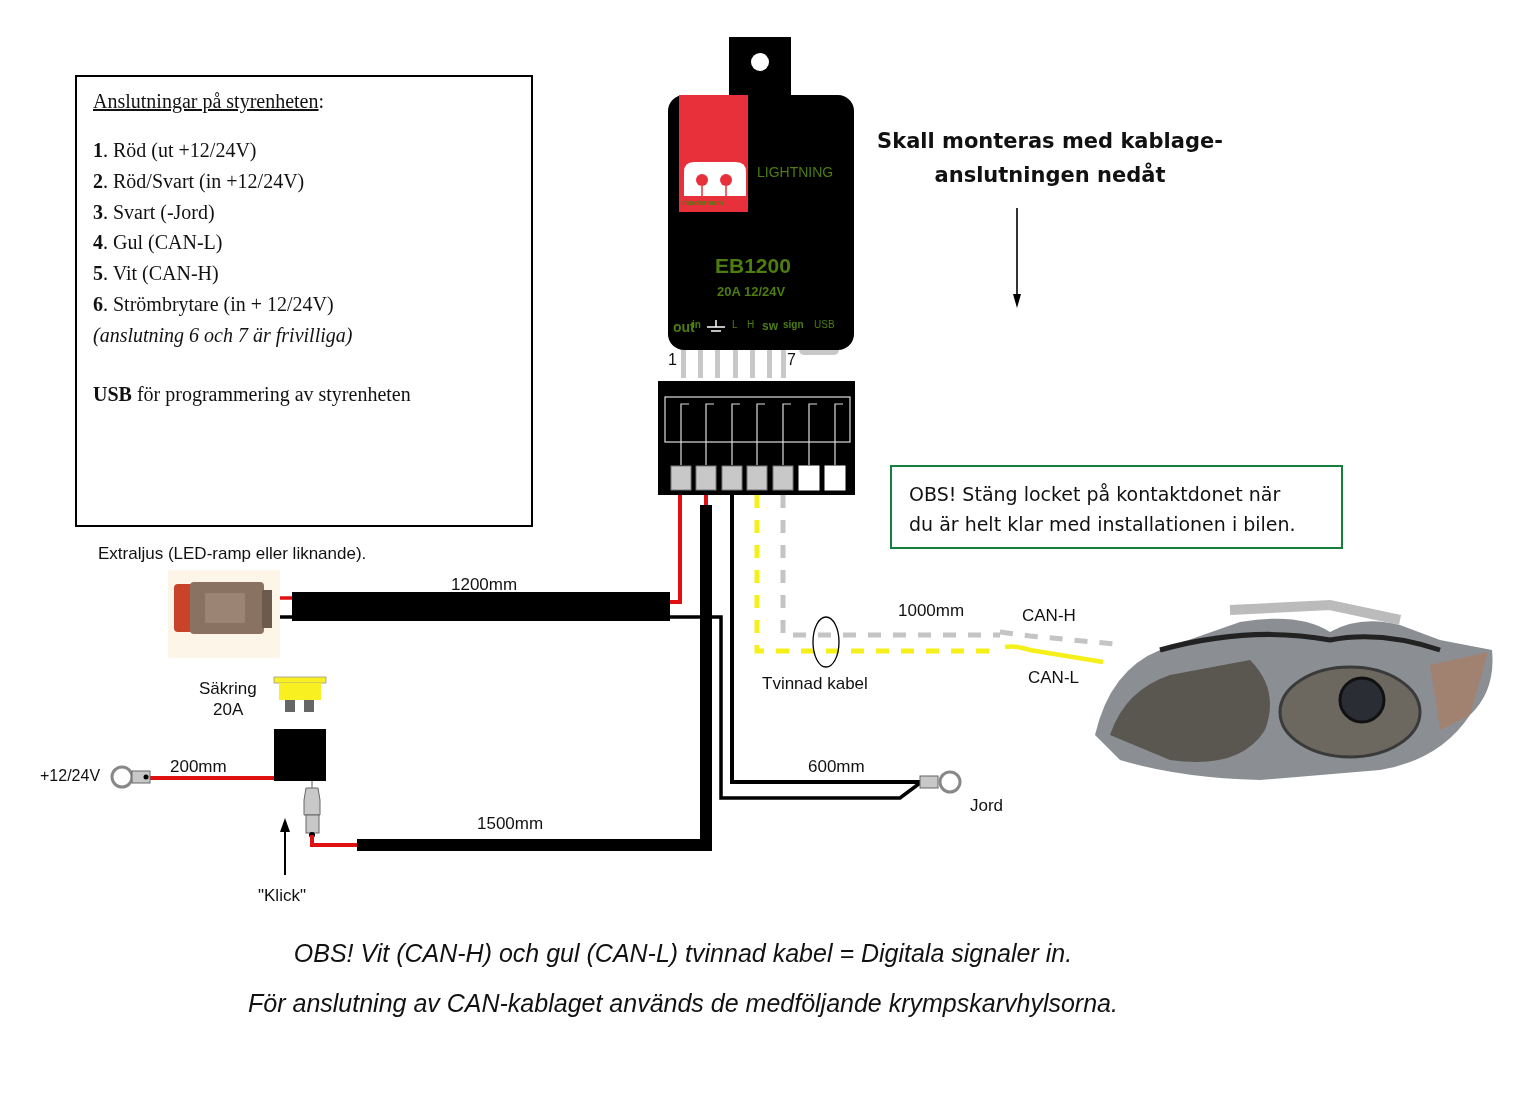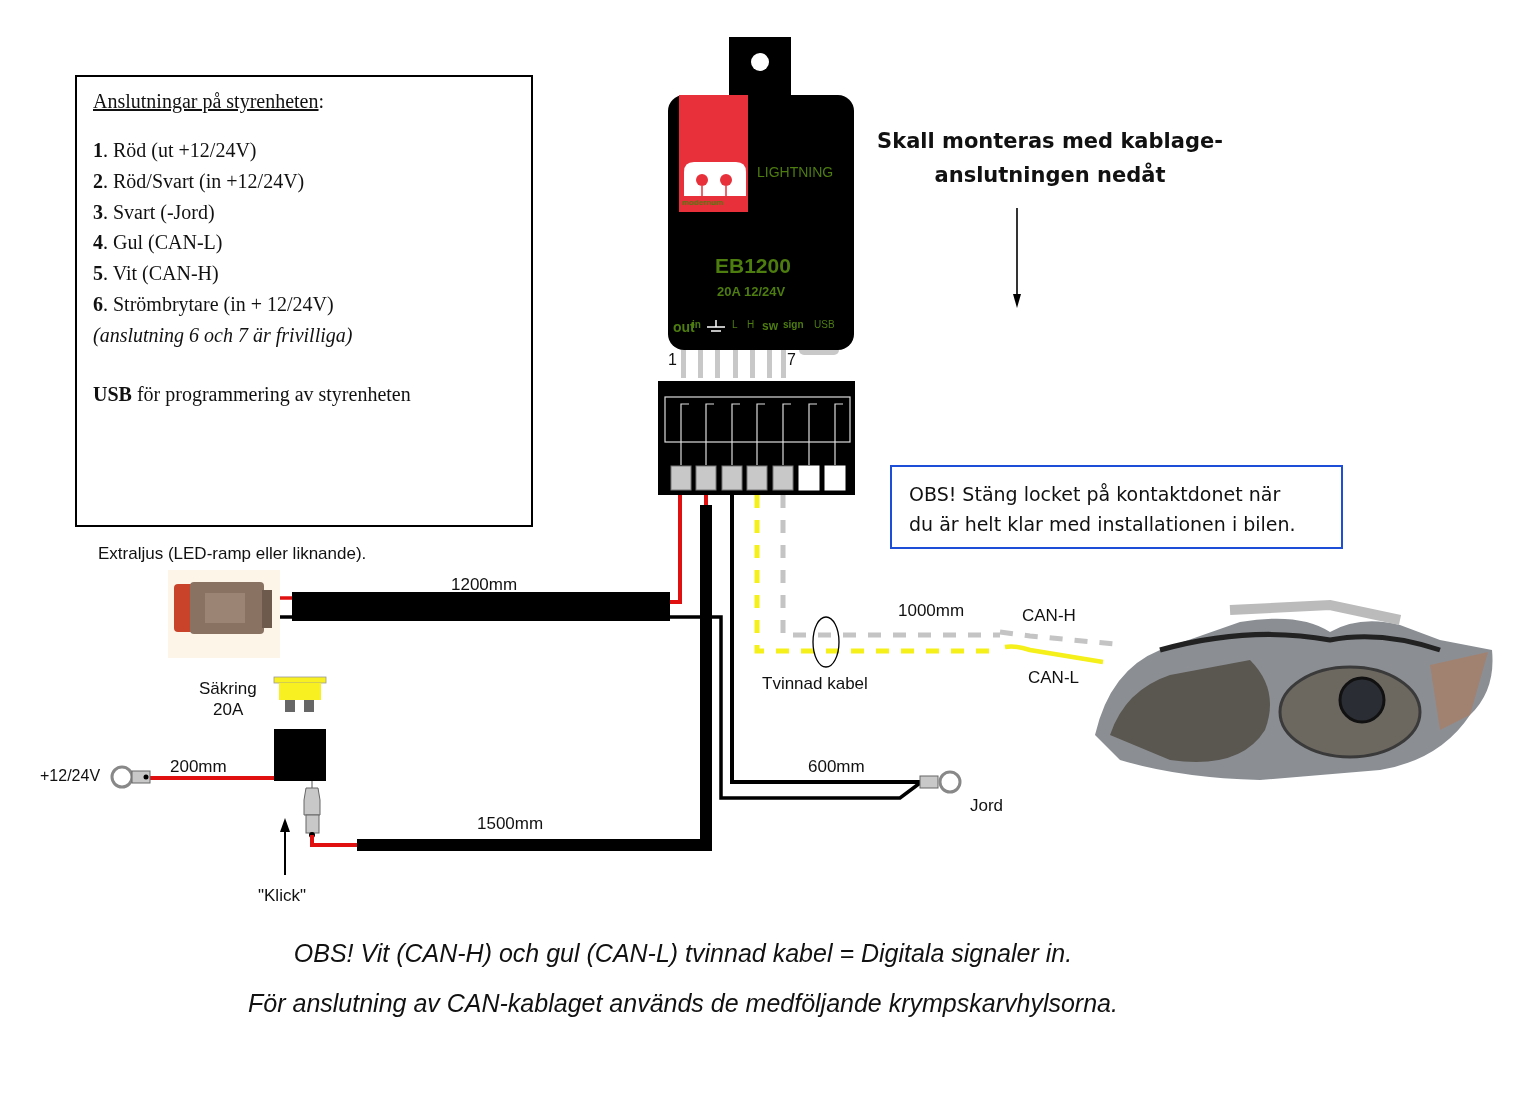--- a/index.html
+++ b/index.html
@@ -7,21 +7,21 @@
   svg.diagram { position:absolute; left:0; top:0; width:1514px; height:1102px; }
   .abs { position:absolute; }
   .legend-box { left:75px; top:75px; width:458px; height:452px; border:2px solid #000; box-sizing:border-box; padding:10px 0 0 16px; font-family:Liberation Serif, serif; font-size:20px; color:#111; }
   .legend-box .title { text-decoration:underline; margin-bottom:20px; line-height:28px; }
   .legend-box .row { line-height:30.8px; white-space:nowrap; }
   .legend-box .num { font-weight:bold; }
   .legend-box .note { font-style:italic; line-height:30px; }
   .legend-box .usb { margin-top:30px; line-height:28px; }
   .legend-box .usb b { font-weight:bold; }
   .mount-note { left:870px; top:124px; width:360px; text-align:center; font-family:"DejaVu Sans", sans-serif; font-weight:bold; font-size:21px; line-height:34px; color:#111; }
-  .obs-box { left:890px; top:465px; width:453px; height:84px; border:2px solid #1d4ed8; box-sizing:border-box; padding:12px 0 0 17px; font-family:"DejaVu Sans", sans-serif; font-size:19px; line-height:30px; color:#111; }
+  .obs-box { left:890px; top:465px; width:453px; height:84px; border:2px solid #15803d; box-sizing:border-box; padding:12px 0 0 17px; font-family:"DejaVu Sans", sans-serif; font-size:19px; line-height:30px; color:#111; }
   .lbl { font-family:"Liberation Sans", sans-serif; font-size:17px; color:#111; white-space:nowrap; }
   .footer { left:0; width:1366px; text-align:center; font-family:"Liberation Sans", sans-serif; font-style:italic; font-size:25px; color:#111; }
   .dev-text { font-family:"Liberation Sans", sans-serif; color:#4d7c0f; font-weight:bold; white-space:nowrap; }
 </style>
 </head>
 <body>
 
 <svg class="diagram" viewBox="0 0 1514 1102">
 
   <g>

